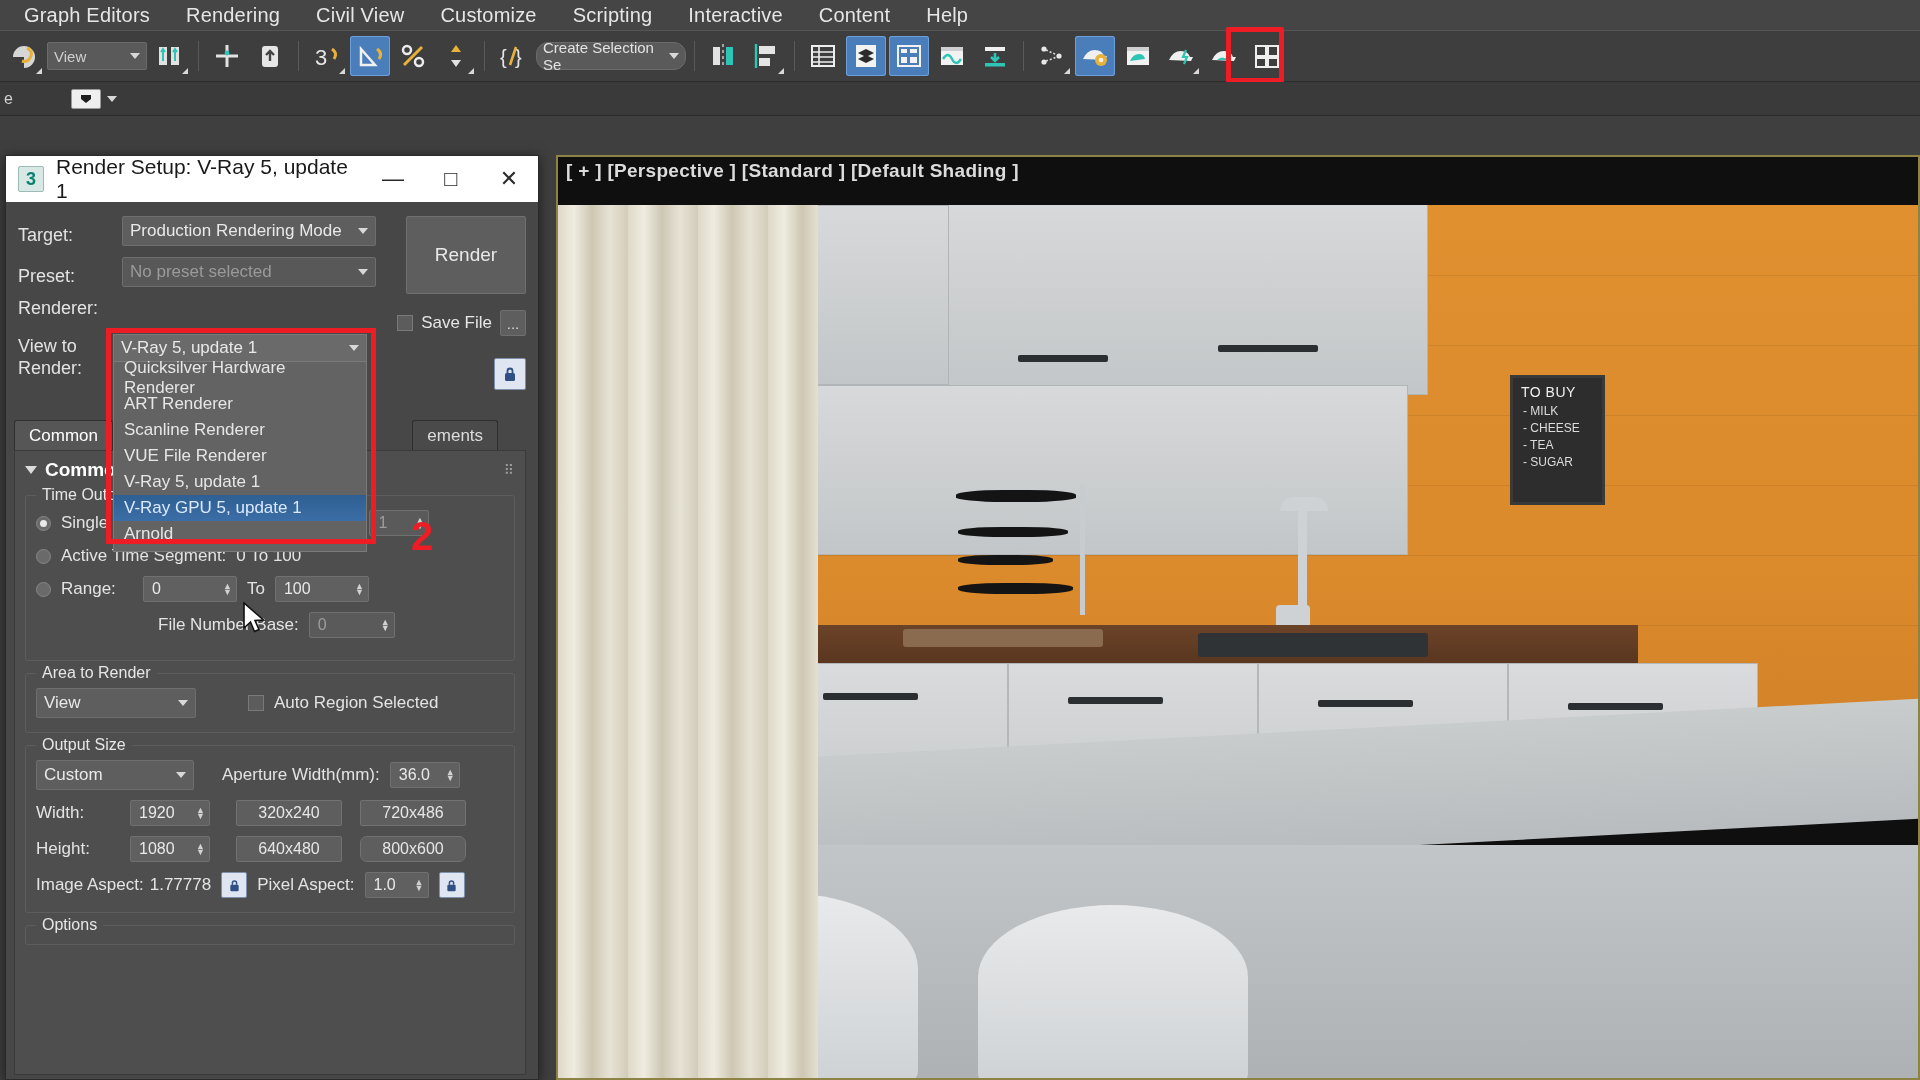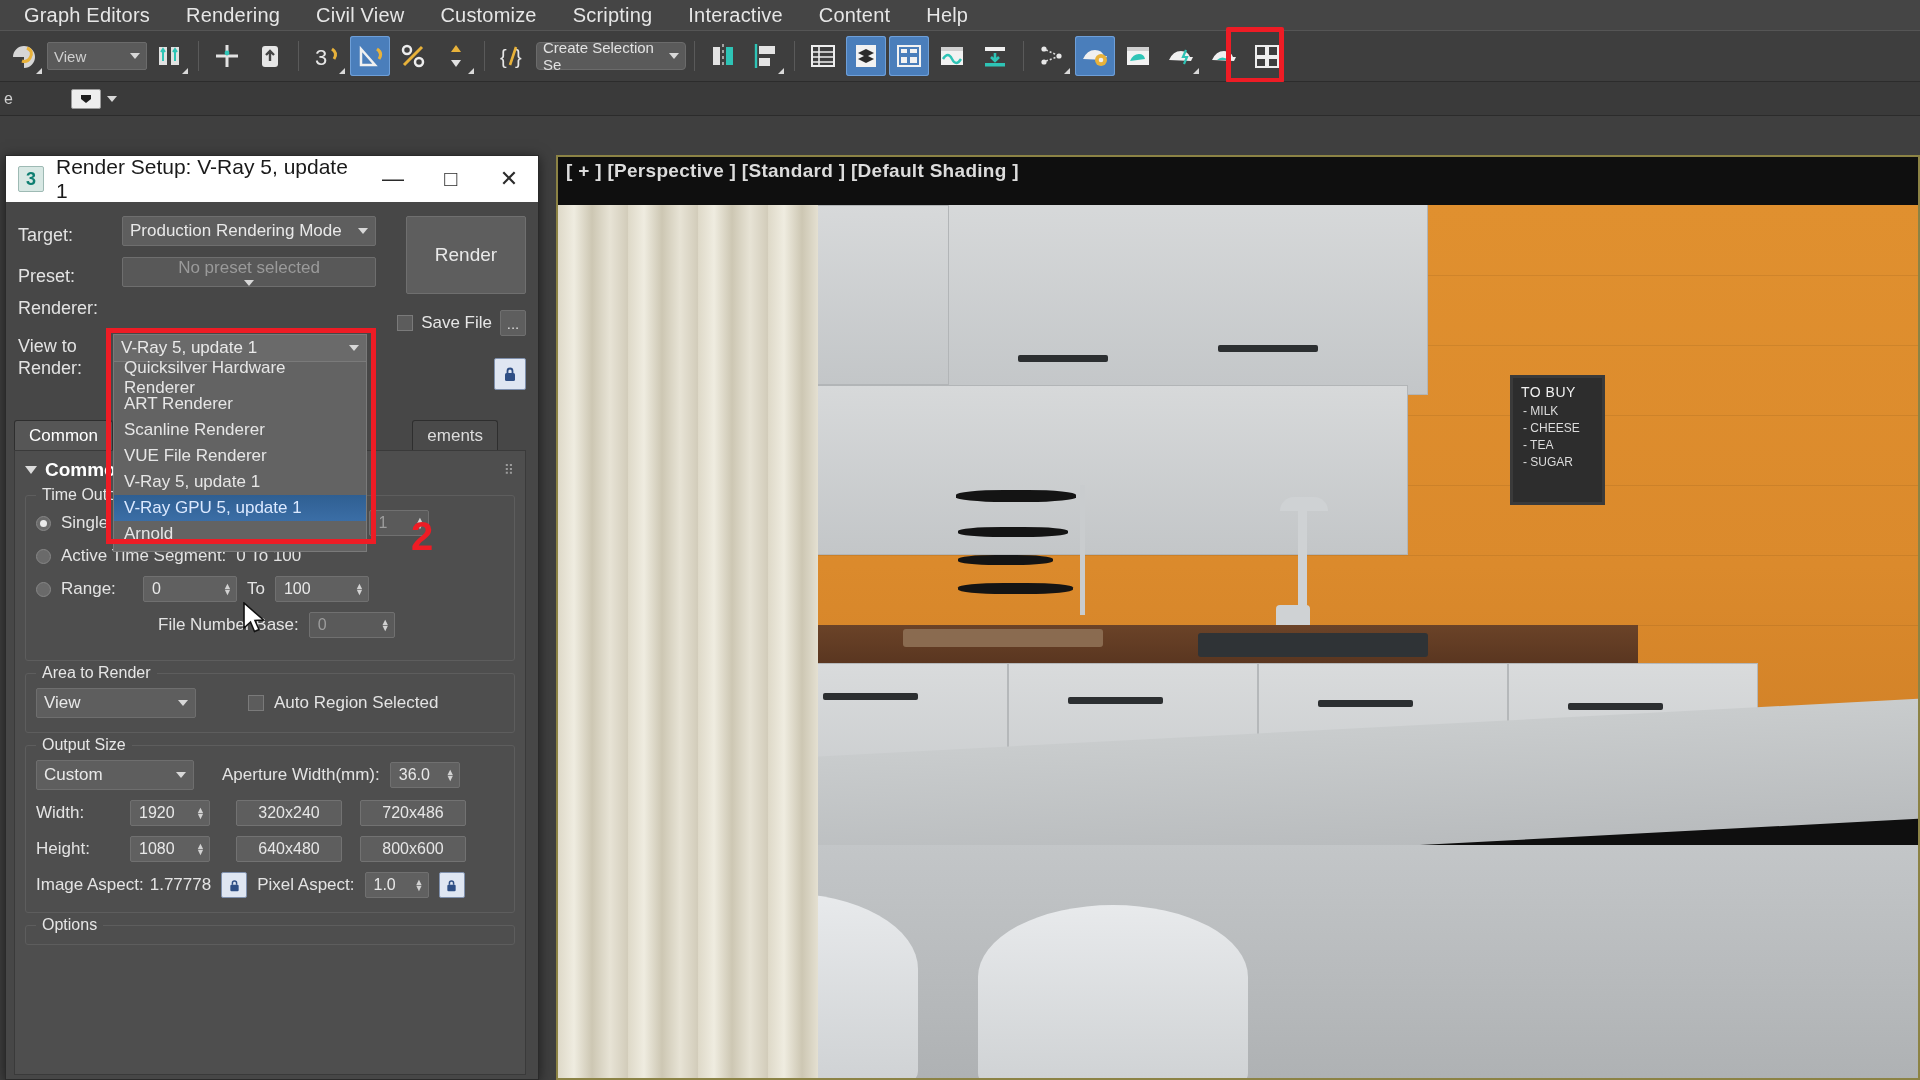--- a/index.html
+++ b/index.html
@@ -39,21 +39,21 @@
     position: absolute; right: 2px; bottom: 2px;
     width: 0; height: 0; border-left: 6px solid transparent; border-bottom: 6px solid #d9d9d9;
   }
   .combo-view {
     width: 100px; height: 28px; background: #5a5a5a; border: 1px solid #6b6b6b;
     border-radius: 2px; display: flex; align-items: center; justify-content: space-between;
     padding: 0 6px; color: #cfcfcf; font-size: 15px; flex: 0 0 auto;
   }
   .combo-sel {
     width: 150px; height: 28px; background: #5a5a5a; border: 1px solid #6b6b6b;
-    border-radius: 4px; display: flex; align-items: center; justify-content: space-between;
+    border-radius: 12px; display: flex; align-items: center; justify-content: space-between;
     padding: 0 6px; color: #e2e2e2; font-size: 15px; flex: 0 0 auto;
   }
   .caret-d { width:0;height:0;border-left:5px solid transparent;border-right:5px solid transparent;border-top:6px solid #d8d8d8; }
 
   
   .bar2 {
     position: absolute; left: 0; top: 82px; width: 1920px; height: 34px;
     background: #3a3a3a; border-bottom: 1px solid #2b2b2b;
     display: flex; align-items: center; padding-left: 2px; gap: 10px;
   }
@@ -151,21 +151,21 @@
      color:#2b2b2b; font-size: 22px;}
   .dlg-body { padding: 14px 12px 0 12px; position:relative; height: 879px; }
 
   .row { display:flex; align-items:flex-end; margin-bottom: 11px; }
   .lab { color:#e3e3e3; font-size: 18px; width: 104px; flex:0 0 auto;}
   .field {
     height: 30px; background:#5e5e5e; border:1px solid #6e6e6e; border-radius:2px;
     display:flex; align-items:center; justify-content:space-between; padding: 0 7px;
     color:#e8e8e8; font-size: 17px;
   }
-  .field.disabled { color:#9a9a9a; background:#585858;flex-direction:column; }
+  .field.disabled { color:#9a9a9a; background:#585858; }
   .render-btn {
     position:absolute; right: 12px; top: 14px; width: 120px; height: 78px;
     background:#5e5e5e; border:1px solid #6f6f6f; border-radius:2px;
     display:flex; align-items:center; justify-content:center; color:#e9e9e9; font-size:19px;
   }
   .savefile-row { position:absolute; right: 12px; top: 108px; display:flex; align-items:center; gap:8px;}
   .chk { width:16px;height:16px;background:#5c5c5c;border:1px solid #7a7a7a;display:inline-block; flex:0 0 auto;}
   .chk.checked { background:#5c5c5c; position:relative;}
   .chk.checked::after{content:"✔";color:#e8e8e8;font-size:13px;position:absolute;left:1px;top:-3px;}
   .dots-btn { width: 26px;height:26px;background:#5e5e5e;border:1px solid #6f6f6f;border-radius:2px;
@@ -738,21 +738,21 @@
           <div class="rowline">
             <span style="width:84px;">Height:</span>
             <span class="spin" style="width:80px;">
               <span>1080</span>
               <span class="arrows">
                   <span>▲</span>
                   <span>▼</span>
                 </span>
             </span>
             <span class="btnpreset" style="width:106px;margin-left:16px;">640x480</span>
-            <span class="btnpreset" style="width:106px;margin-left:8px;">800x600</span>
+            <span class="btnpreset" style="width:106px;margin-left:8px;border-radius:7px;">800x600</span>
           </div>
 
           <div class="rowline" style="margin-bottom:2px;">
             <span>Image Aspect:</span>
             <span style="margin-left:-4px;">1.77778</span>
             <span class="lockicon">
               <svg width="15" height="15" viewBox="0 0 18 18">
                 <rect x="4" y="8" width="10" height="8" rx="1.5" fill="#2f4f85"></rect>
                 <path d="M6.5 8 V6 a2.5 2.5 0 0 1 5 0 V8" stroke="#2f4f85" stroke-width="1.8" fill="none"></path>
               </svg>

